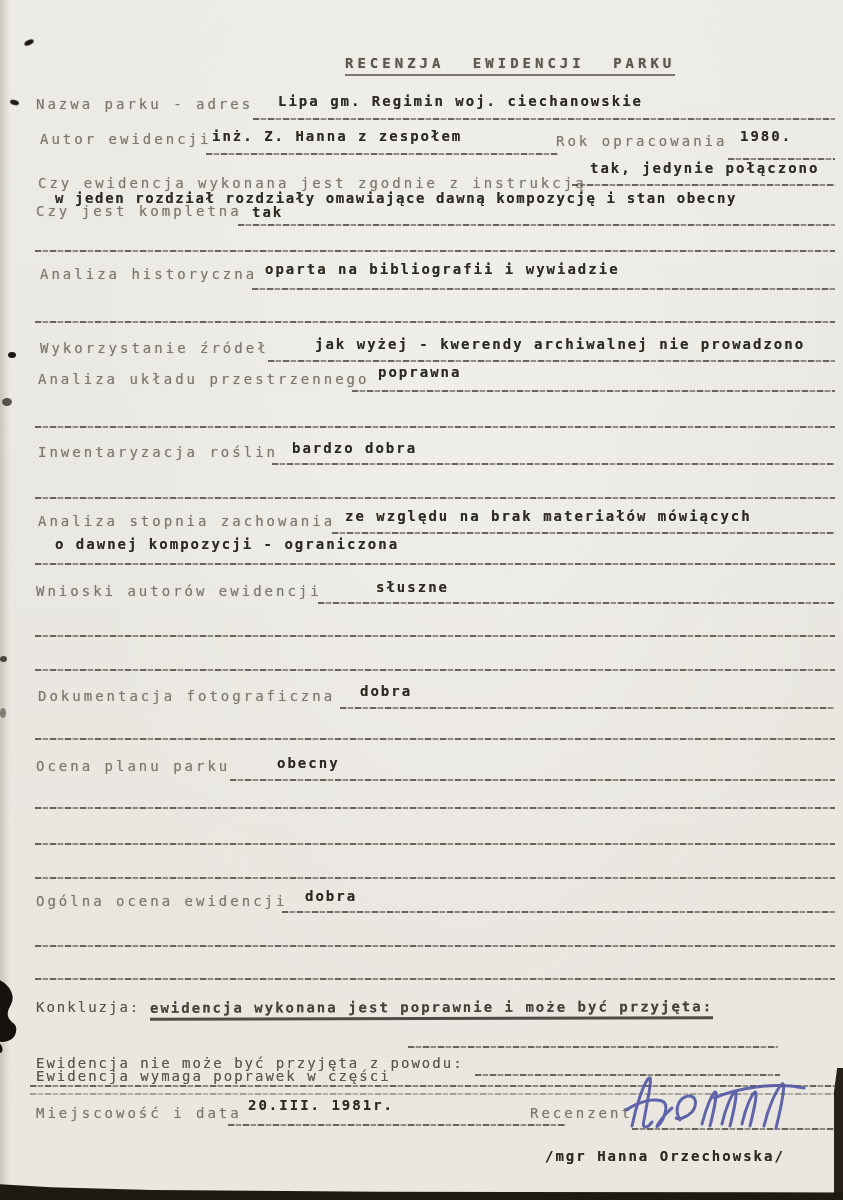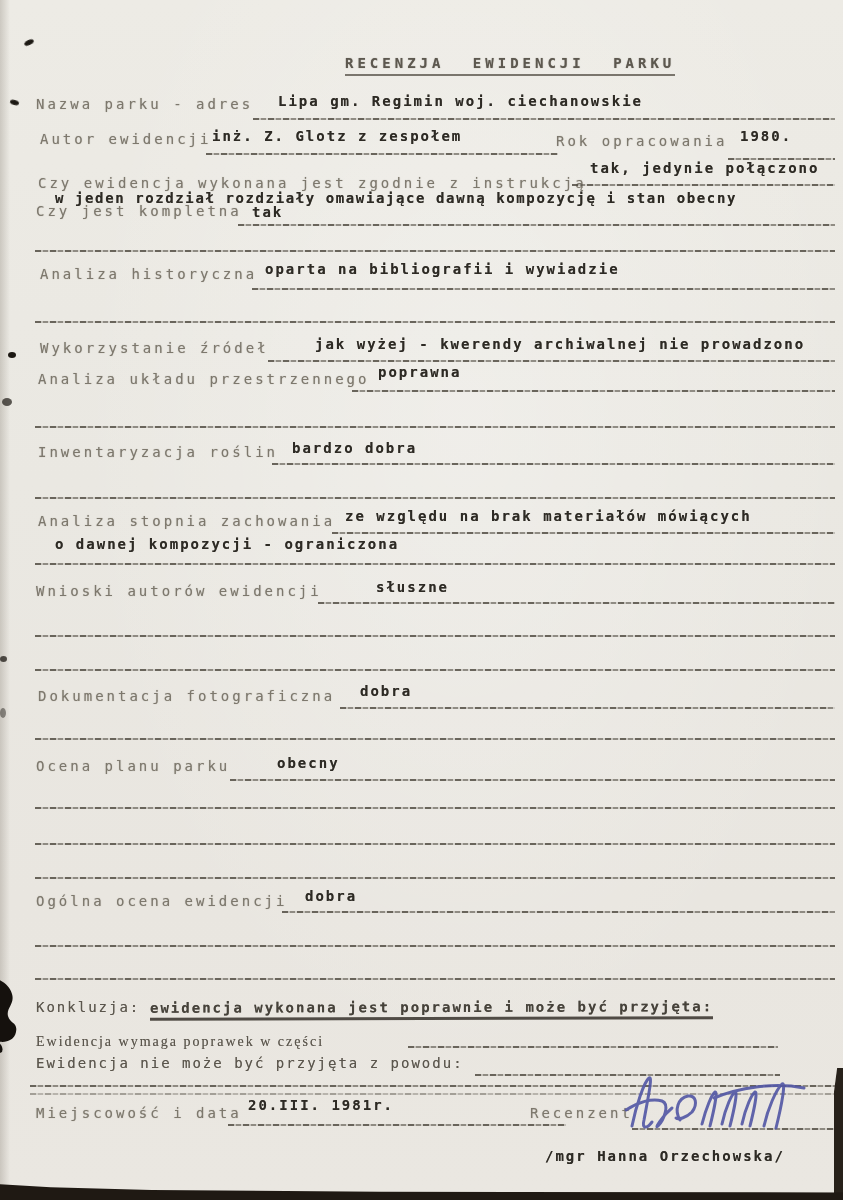--- a/index.html
+++ b/index.html
@@ -73,21 +73,21 @@
 
 <div id="page">
 
   <div class="title">RECENZJA EWIDENCJI PARKU</div>
 
   <div class="lbl" style="left:36px;top:96px;">Nazwa parku - adres</div>
   <div class="val" style="left:278px;top:93px;">Lipa gm. Regimin woj. ciechanowskie</div>
   <div class="rule" style="left:253px;top:118px;width:582px;"></div>
 
   <div class="lbl" style="left:40px;top:131px;">Autor ewidencji</div>
-  <div class="val" style="left:212px;top:128px;">inż. Z. Glotz z zespołem</div>
+  <div class="val" style="left:212px;top:128px;">inż. Z. Hanna z zespołem</div>
   <div class="rule" style="left:206px;top:153px;width:352px;"></div>
   <div class="lbl" style="left:556px;top:133px;">Rok opracowania</div>
   <div class="val" style="left:740px;top:128px;">1980.</div>
   <div class="rule" style="left:728px;top:158px;width:107px;"></div>
 
   <div class="lbl" style="left:38px;top:175px;text-align:right;">Czy ewidencja wykonana jest zgodnie z instrukcją</div>
   <div class="val" style="left:590px;top:160px;">tak, jedynie połączono</div>
   <div class="rule" style="left:572px;top:184px;width:263px;"></div>
   <div class="val" style="left:55px;top:190px;letter-spacing:1.6px;">w jeden rozdział rozdziały omawiające dawną kompozycję i stan obecny</div>
 
@@ -150,21 +150,21 @@
   <div class="lbl" style="left:36px;top:893px;">Ogólna ocena ewidencji</div>
   <div class="val" style="left:305px;top:888px;">dobra</div>
   <div class="rule" style="left:282px;top:911px;width:553px;"></div>
 
   <div class="rule" style="left:35px;top:945px;width:800px;"></div>
   <div class="rule" style="left:35px;top:978px;width:800px;"></div>
 
   <div class="lbl darker" style="left:36px;top:999px;">Konkluzja:</div>
   <div class="val konkluzja-val" style="left:150px;top:999px;color:#46423a;">ewidencja wykonana jest poprawnie i może być przyjęta:</div>
 
-  <div class="lbl darker" style="left:36px;top:1034px;font-family:Liberation Serif, serif;">Ewidencja wymaga poprawek w części</div>
+  <div class="lbl darker" style="left:36px;top:1068px;">Ewidencja wymaga poprawek w części</div>
   <div class="rule" style="left:408px;top:1046px;width:370px;"></div>
 
   <div class="lbl darker" style="left:36px;top:1055px;">Ewidencja nie może być przyjęta z powodu:</div>
   <div class="rule" style="left:475px;top:1074px;width:305px;"></div>
 
   <div class="rule" style="left:30px;top:1085px;width:805px;"></div>
   <div class="rule faint" style="left:30px;top:1093px;width:805px;"></div>
 
   <div class="lbl" style="left:36px;top:1105px;">Miejscowość i data</div>
   <div class="val" style="left:248px;top:1097px;">20.III. 1981r.</div>

